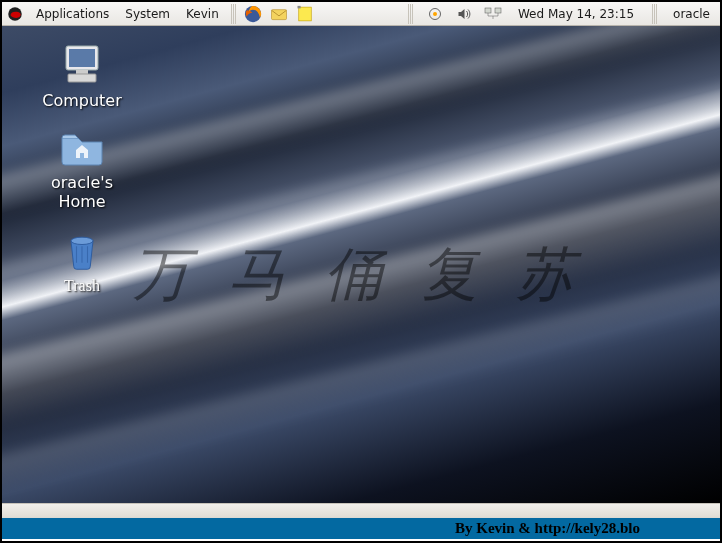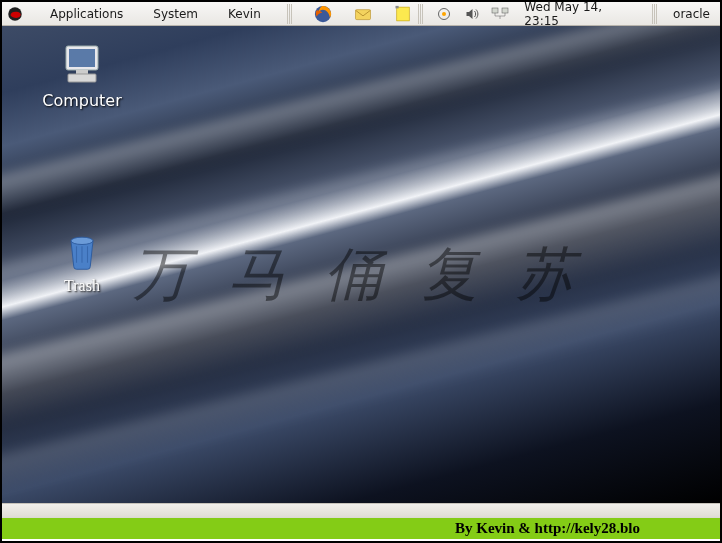--- a/index.html
+++ b/index.html
@@ -13,21 +13,21 @@
 }
 .frame { position: absolute; top: 2px; left: 2px; width: 718px; height: 539px; background: #fff; }
 .panel {
   height: 24px; width: 100%;
   background: linear-gradient(#f8f7f6, #e9e7e3);
   border-bottom: 1px solid #b8b4ac;
   display: flex; align-items: center;
   font-size: 12px; color: #1a1a1a;
   padding: 0 4px;
 }
-.panel-left { display: flex; align-items: center; gap: 16px; }
+.panel-left { display: flex; align-items: center; gap: 2px; }
 .distro-icon { width: 18px; height: 18px; display: flex; align-items: center; justify-content: center; margin-right: 3px;}
 .menu-item { padding: 3px 7px; cursor: default; }
 .panel-sep { width: 5px; height: 20px;
   background: repeating-linear-gradient(90deg,#c7c3ba 0 1px, transparent 1px 2px);
   margin: 0 3px; }
 .app-icon { width: 22px; height: 22px; display: flex; align-items: center; justify-content: center; margin: 0 1px;}
 .panel-spacer { flex: 1; }
 .panel-right { display: flex; align-items: center; gap: 9px; }
 .clock { padding: 0 6px; font-size: 12px; }
 .userbox { font-weight: normal; padding: 0 6px 0 4px; }
@@ -56,21 +56,21 @@
 .di-computer { top: 14px; left: 32px; }
 .di-home { top: 96px; left: 32px; }
 .di-trash { top: 200px; left: 32px; font-family: Liberation Serif, serif; }
 
 .watermark-cn { position: absolute; top: 210px; left: 130px;
   font-family: "KaiTi","STKaiti","楷体",serif;
   font-size: 58px; color: rgba(0,0,0,0.45);
   letter-spacing: 38px; font-style: italic;
   white-space: nowrap; }
 .footer {
-  height: 22px; background: #84cc16; border-top: 1px solid #dcdad4;
+  height: 22px; background: #0369a1; border-top: 1px solid #dcdad4;
   display: flex; align-items: center; justify-content: flex-end;
   font-family: Georgia, "Times New Roman", serif;
   font-size: 15px; padding-right: 80px; font-weight: bold;
 }
 .footer .by { font-weight: bold; }
 .bottom-panel { height: 14px; background: linear-gradient(#f1efeb,#e0ddd5); border-top:1px solid #c7c3ba;}
 .tray-icon{width:20px;height:20px;display:flex;align-items:center;justify-content:center;}
 </style>
 </head>
 <body>
@@ -151,20 +151,30 @@
         <svg width="48" height="48" viewBox="0 0 48 48">
             <rect x="8" y="6" width="32" height="24" rx="2" fill="#e8e8ec" stroke="#9aa"></rect>
             <rect x="11" y="9" width="26" height="18" fill="#5a7aa8"></rect>
             <rect x="18" y="30" width="12" height="4" fill="#ccc"></rect>
             <rect x="10" y="34" width="28" height="8" rx="1" fill="#d8d8d8" stroke="#999"></rect>
           </svg>
       </div>
       <div>Computer</div>
     </div>
 
+    <div class="dicon di-home">
+      <div class="glyph">
+        <svg width="48" height="48" viewBox="0 0 48 48">
+            <path d="M4 16h16l4 4h20v20a3 3 0 0 1-3 3H7a3 3 0 0 1-3-3z" fill="#8fb6e0" stroke="#5d85b3"></path>
+            <path d="M4 16a3 3 0 0 1 3-3h10l3 3" fill="#a9c9ea" stroke="#5d85b3"></path>
+            <path d="M18 36v-8l6-5 6 5v8h-4v-5h-4v5z" fill="#fefefe" opacity=".85"></path>
+          </svg>
+      </div>
+      <div>oracle's Home</div>
+    </div>
 
     <div class="dicon di-trash">
       <div class="glyph">
         <svg width="44" height="48" viewBox="0 0 48 48">
             <path d="M12 14h24l-3 28a3 3 0 0 1-3 3H18a3 3 0 0 1-3-3z" fill="#4a80c8" stroke="#2c5a9e"></path>
             <ellipse cx="24" cy="14" rx="12" ry="4" fill="#6b9bd8" stroke="#2c5a9e"></ellipse>
             <path d="M18 20v18M24 20v18M30 20v18" stroke="#2c5a9e" stroke-width="1.2" opacity=".6"></path>
           </svg>
       </div>
       <div>Trash</div>

